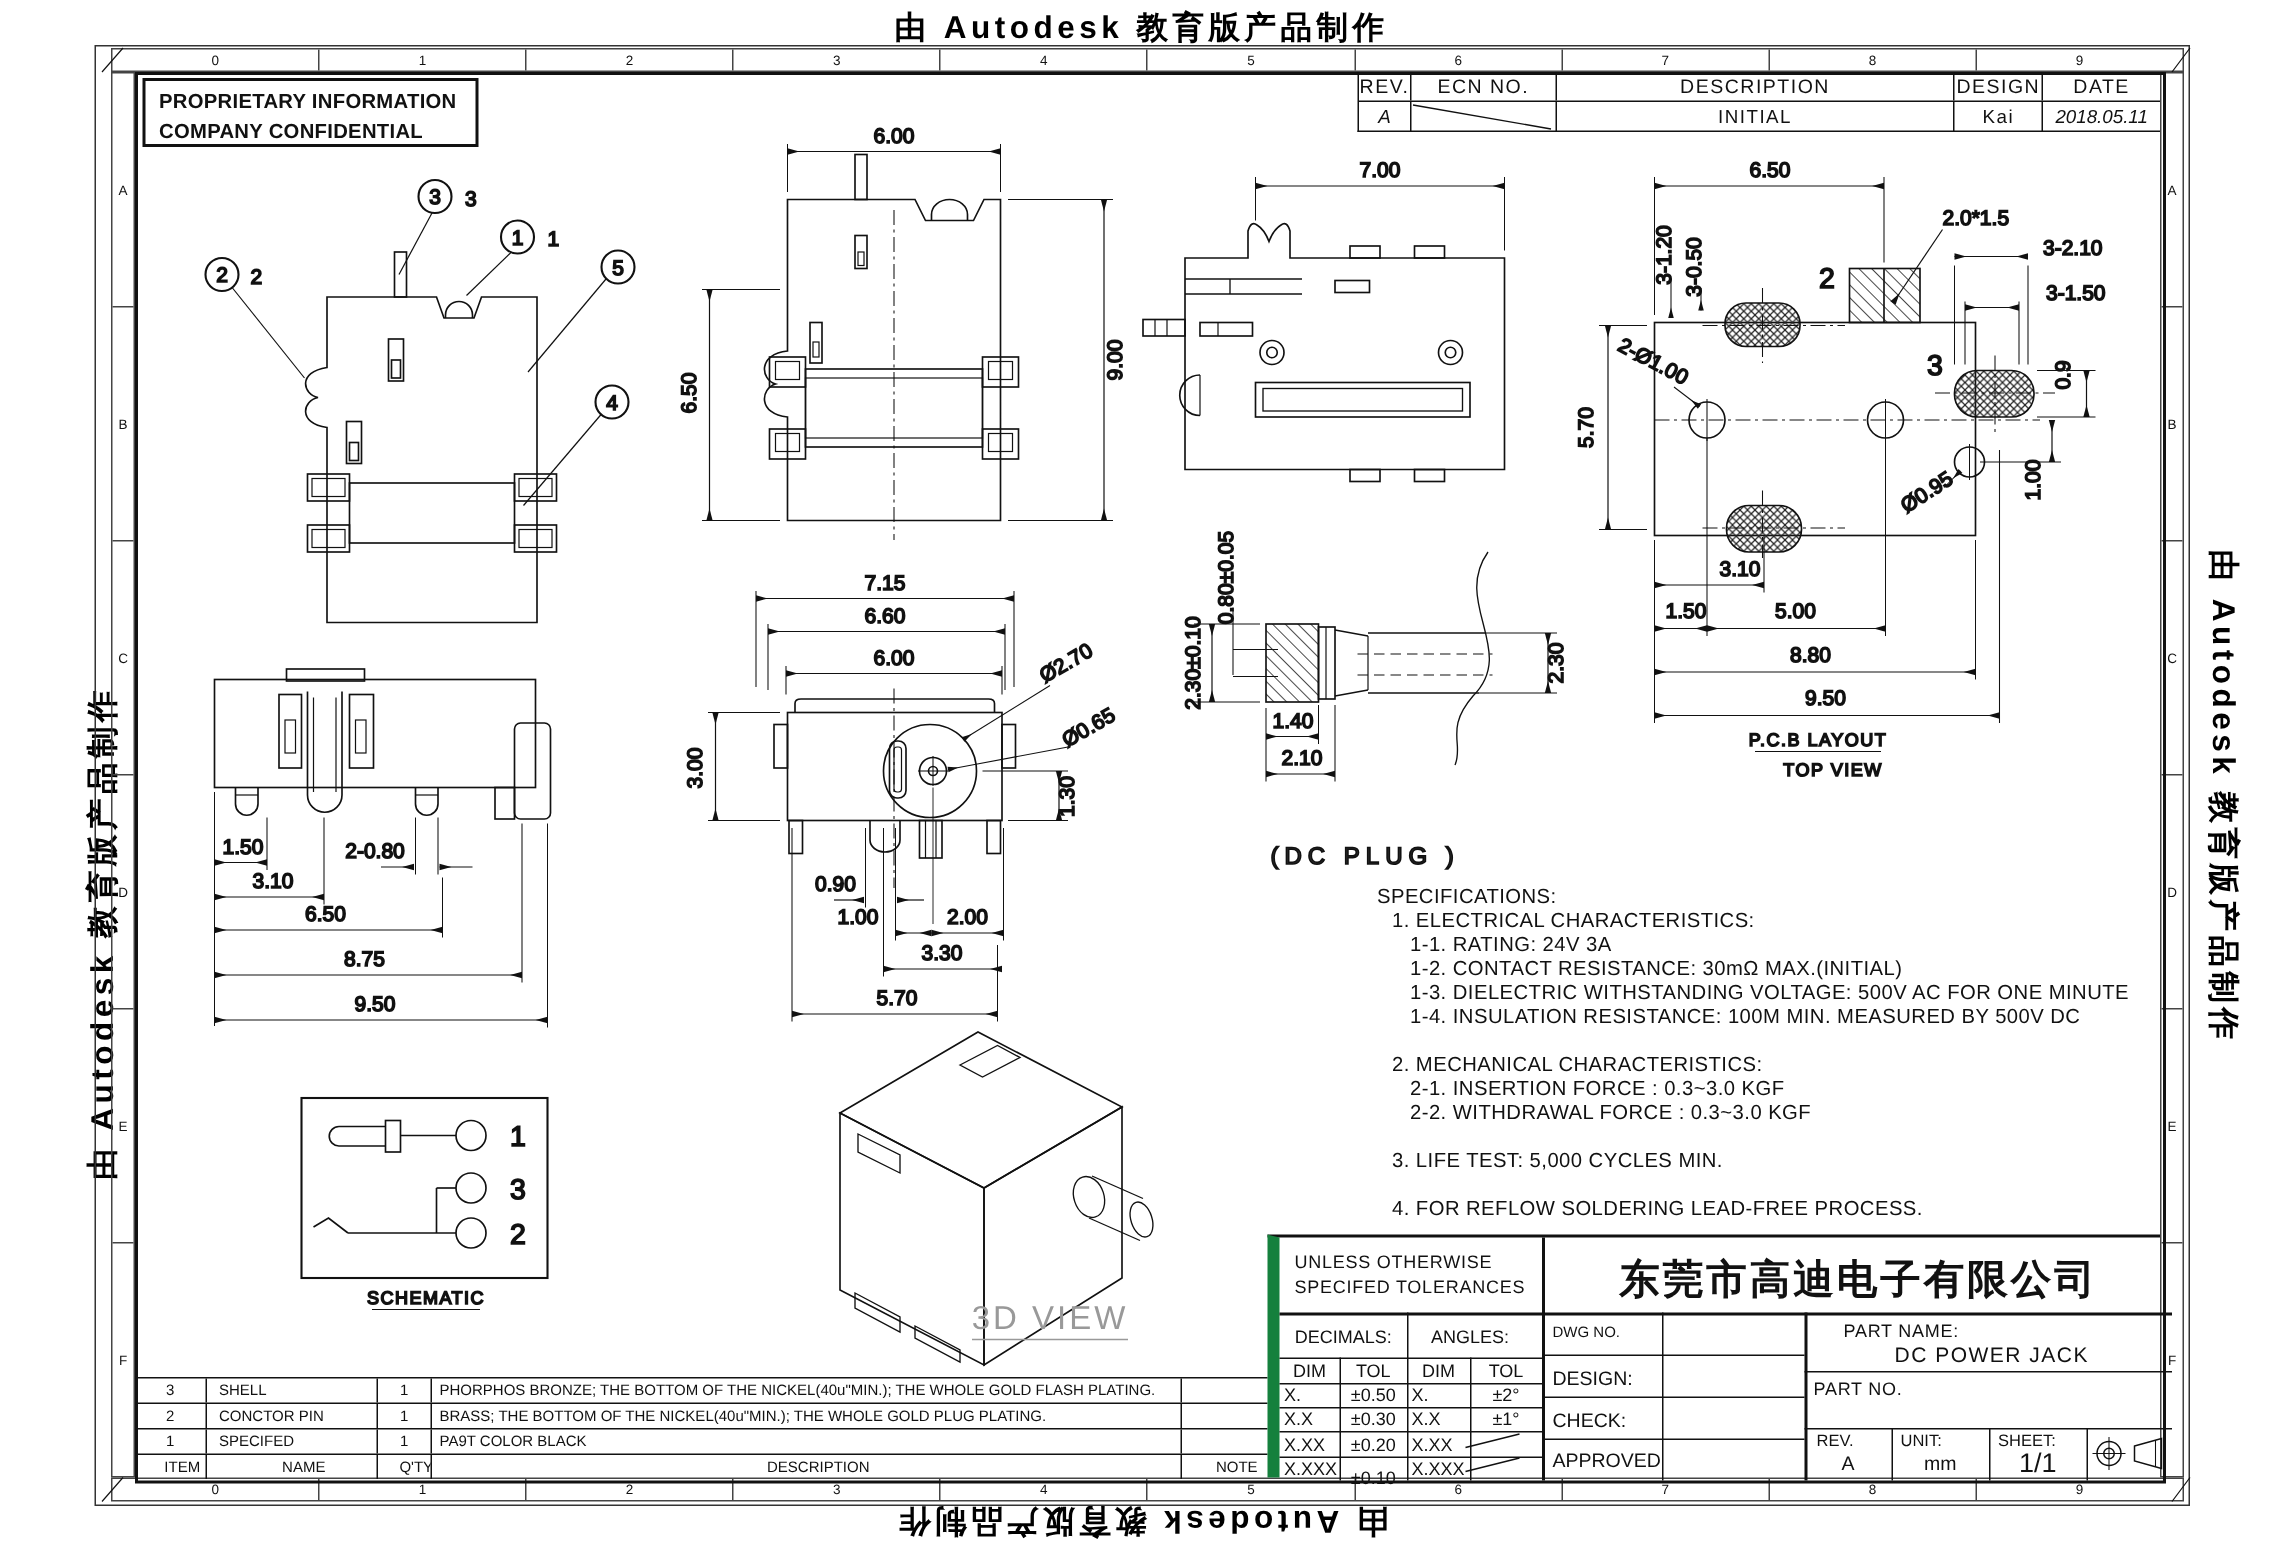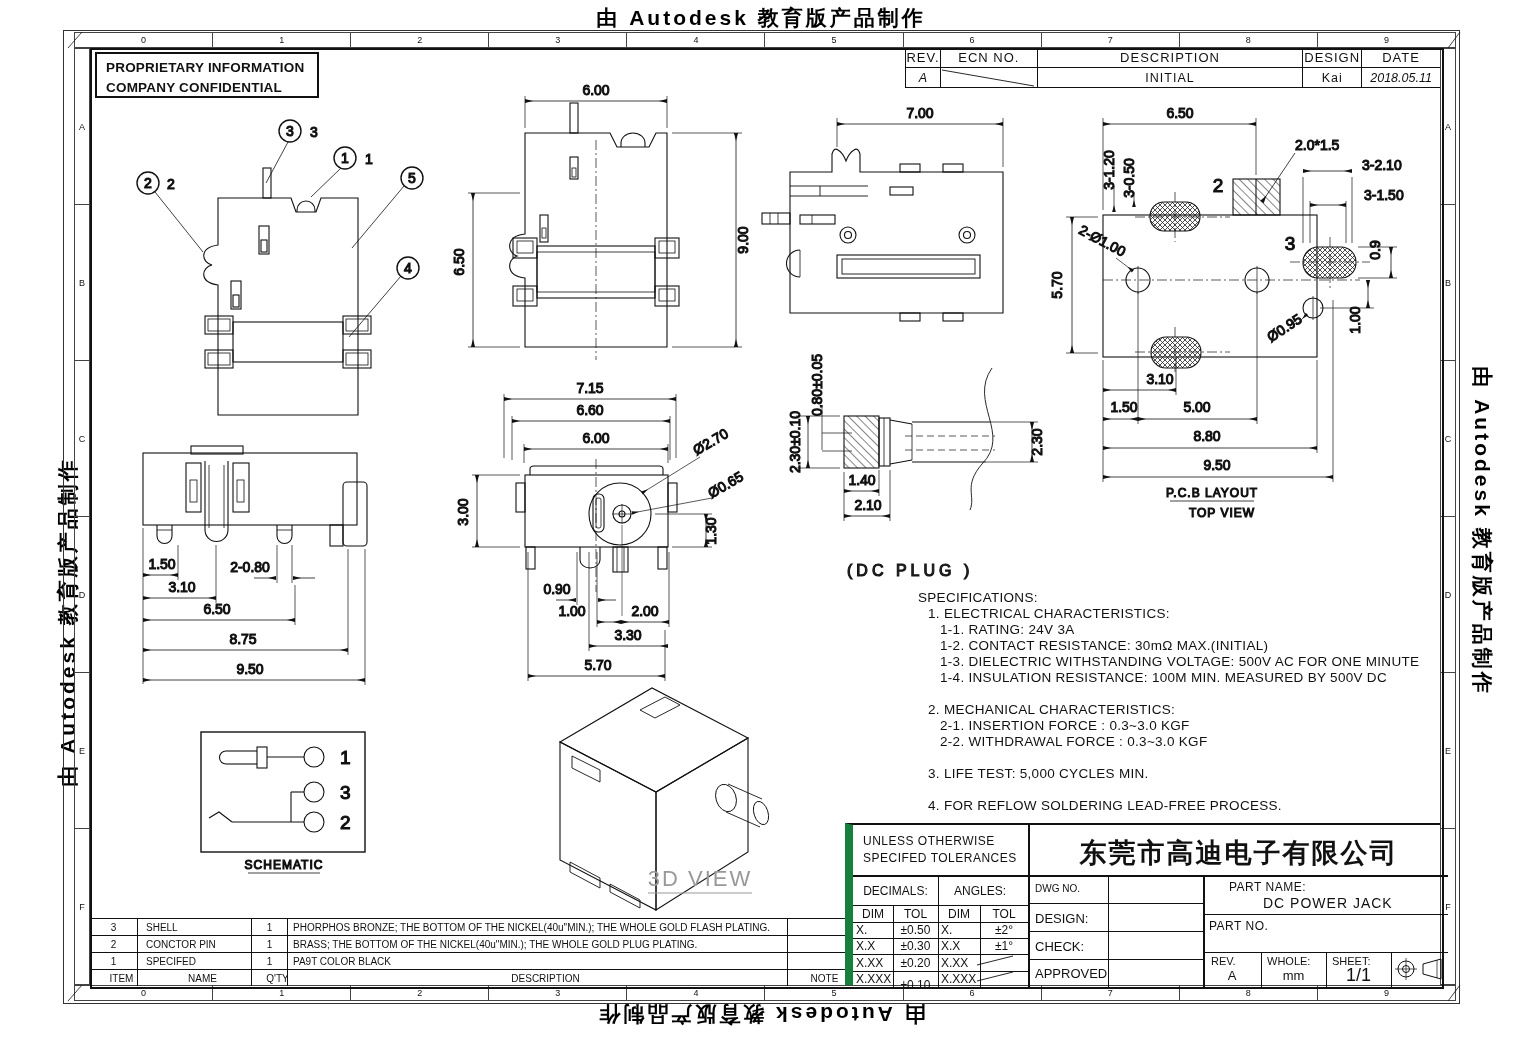--- a/index.html
+++ b/index.html
@@ -625,21 +625,21 @@
     <div class="t" style="left:182px;top:86px;font-size:13px;">DESIGN:</div>
     <div class="t" style="left:182px;top:114px;font-size:13px;">CHECK:</div>
     <div class="t" style="left:182px;top:141px;font-size:13px;">APPROVED</div>
 
     <div class="t small" style="left:356px;top:55px;margin-left:20px;">PART NAME:</div>
     <div class="t" style="left:410px;top:70px;font-size:14px;letter-spacing:1px;">DC POWER JACK</div>
     <div class="t small" style="left:356px;top:94px;">PART NO.</div>
 
     <div class="t" style="left:358px;top:130px;font-size:11px;">REV.</div>
     <div class="cell" style="left:350px;top:140px;width:58px;height:20px;font-size:13px;">A</div>
-    <div class="t" style="left:414px;top:130px;font-size:11px;">WHOLE:</div>
+    <div class="t" style="left:414px;top:130px;font-size:11px;">UNIT:</div>
     <div class="cell" style="left:408px;top:140px;width:65px;height:20px;font-size:13px;">mm</div>
     <div class="t" style="left:479px;top:130px;font-size:11px;">SHEET:</div>
     <div class="cell" style="left:473px;top:140px;width:65px;height:20px;font-size:18px;">1/1</div>
 
     <svg style="position:absolute;left:540px;top:128px;" width="54" height="32" viewBox="0 0 54 32">
       <g fill="none" stroke="#111" stroke-width="1">
         <circle cx="13" cy="16" r="8"></circle>
         <circle cx="13" cy="16" r="3.5"></circle>
         <line x1="2" y1="16" x2="24" y2="16" stroke-width="0.7"></line>
         <line x1="13" y1="5" x2="13" y2="27" stroke-width="0.7"></line>

